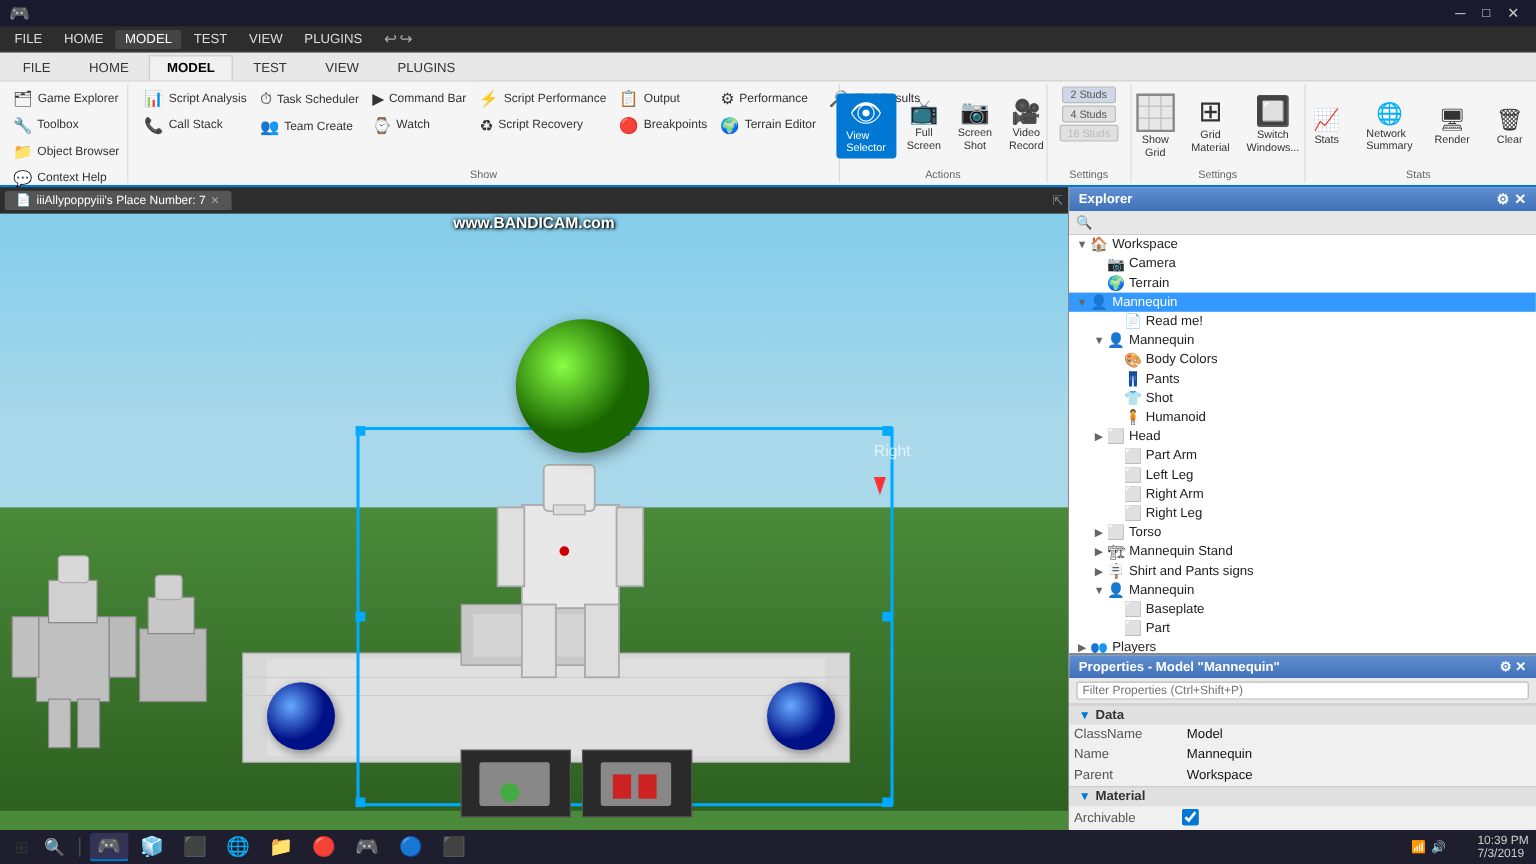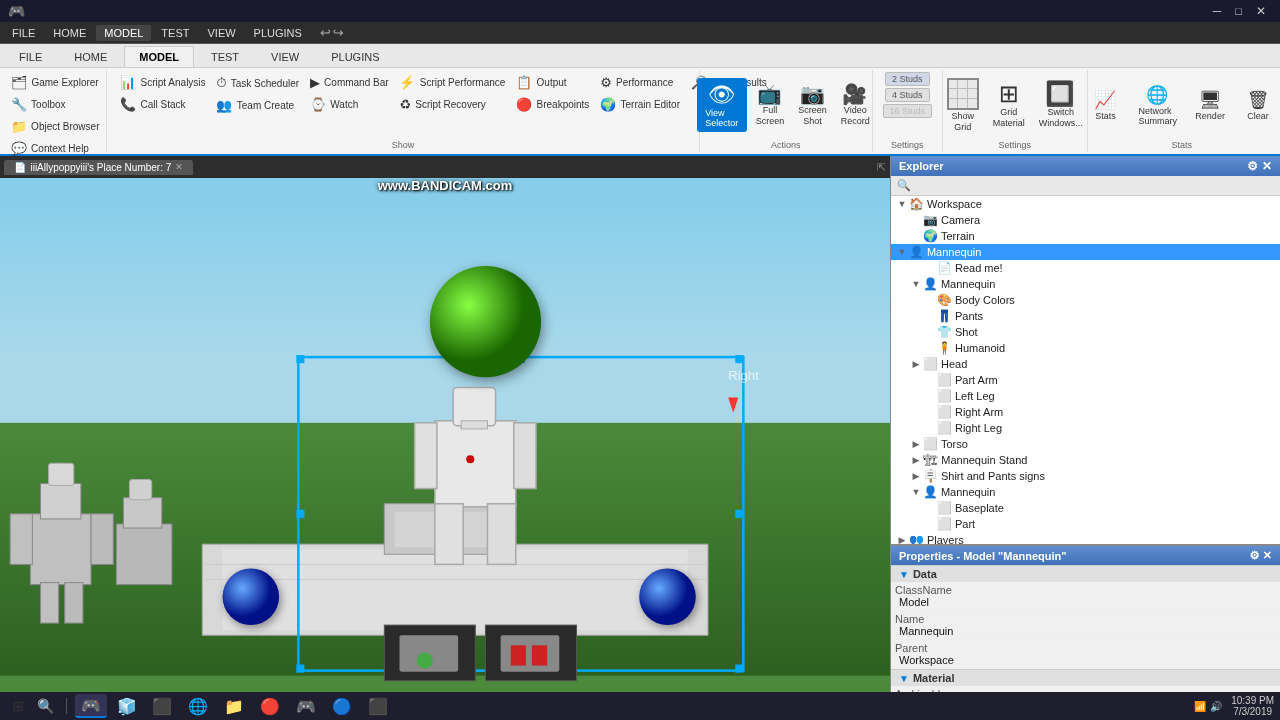--- a/index.html
+++ b/index.html
@@ -314,22 +314,21 @@
       display: flex;
       align-items: center;
       border-top: 1px solid #ccc;
     }
     .prop-section-header .toggle { margin-right: 4px; color: #0078d4; font-size: 10px; }
     .prop-row {
       display: flex;
       padding: 2px 4px;
       border-bottom: 1px solid #eee;
       font-size: 11px;
-      align-items: flex-start;
-      flex-direction: column;
+      align-items: flex-end;
     }
     .prop-name { width: 90px; color: #555; padding-right: 6px; flex-shrink: 0; }
     .prop-value { flex: 1; color: #111; padding-left: 4px; }
     .prop-checkbox { width: 14px; height: 14px; accent-color: #0078d4; }
 
     
     #taskbar {
       position: fixed;
       bottom: 0; left: 0; right: 0;
       height: 28px;
@@ -358,21 +357,21 @@
     }
     .taskbar-app.active { background: #335; border-bottom: 2px solid #0078d4; }
     .taskbar-right {
       margin-left: auto;
       display: flex;
       align-items: center;
       gap: 8px;
       color: #ccc;
       font-size: 10px;
     }
-    .taskbar-clock { text-align: center; }
+    .taskbar-clock { text-align: left; margin-left: 18px; }
 
     
     #scene-svg {
       position: absolute;
       top: 0; left: 0; width: 100%; height: 100%;
     }
 
     
     #explorer-tree::-webkit-scrollbar { width: 8px; }
     #explorer-tree::-webkit-scrollbar-thumb { background: #bbb; border-radius: 4px; }
@@ -867,20 +866,23 @@
         </div>
       </div>
 
       <div id="properties-panel">
         <div id="properties-header">
           <span>Properties - Model "Mannequin"</span>
           <div class="header-icons">
             <span class="hicon">⚙</span>
             <span class="hicon">✕</span>
           </div>
+        </div>
+        <div id="properties-search">
+          <input type="text" style="flex: 1 1 0%; border: 1px solid rgb(187, 187, 187); border-radius: 2px; padding: 1px 4px; font-size: 10px; background: white;" placeholder="Filter Properties (Ctrl+Shift+P)">
         </div>
 
         <div class="prop-section-header">
           <span class="toggle">▼</span>
           <span>Data</span>
         </div>
         <div>
           <div class="prop-row">
             <span class="prop-name">ClassName</span>
             <span class="prop-value">Model</span>

